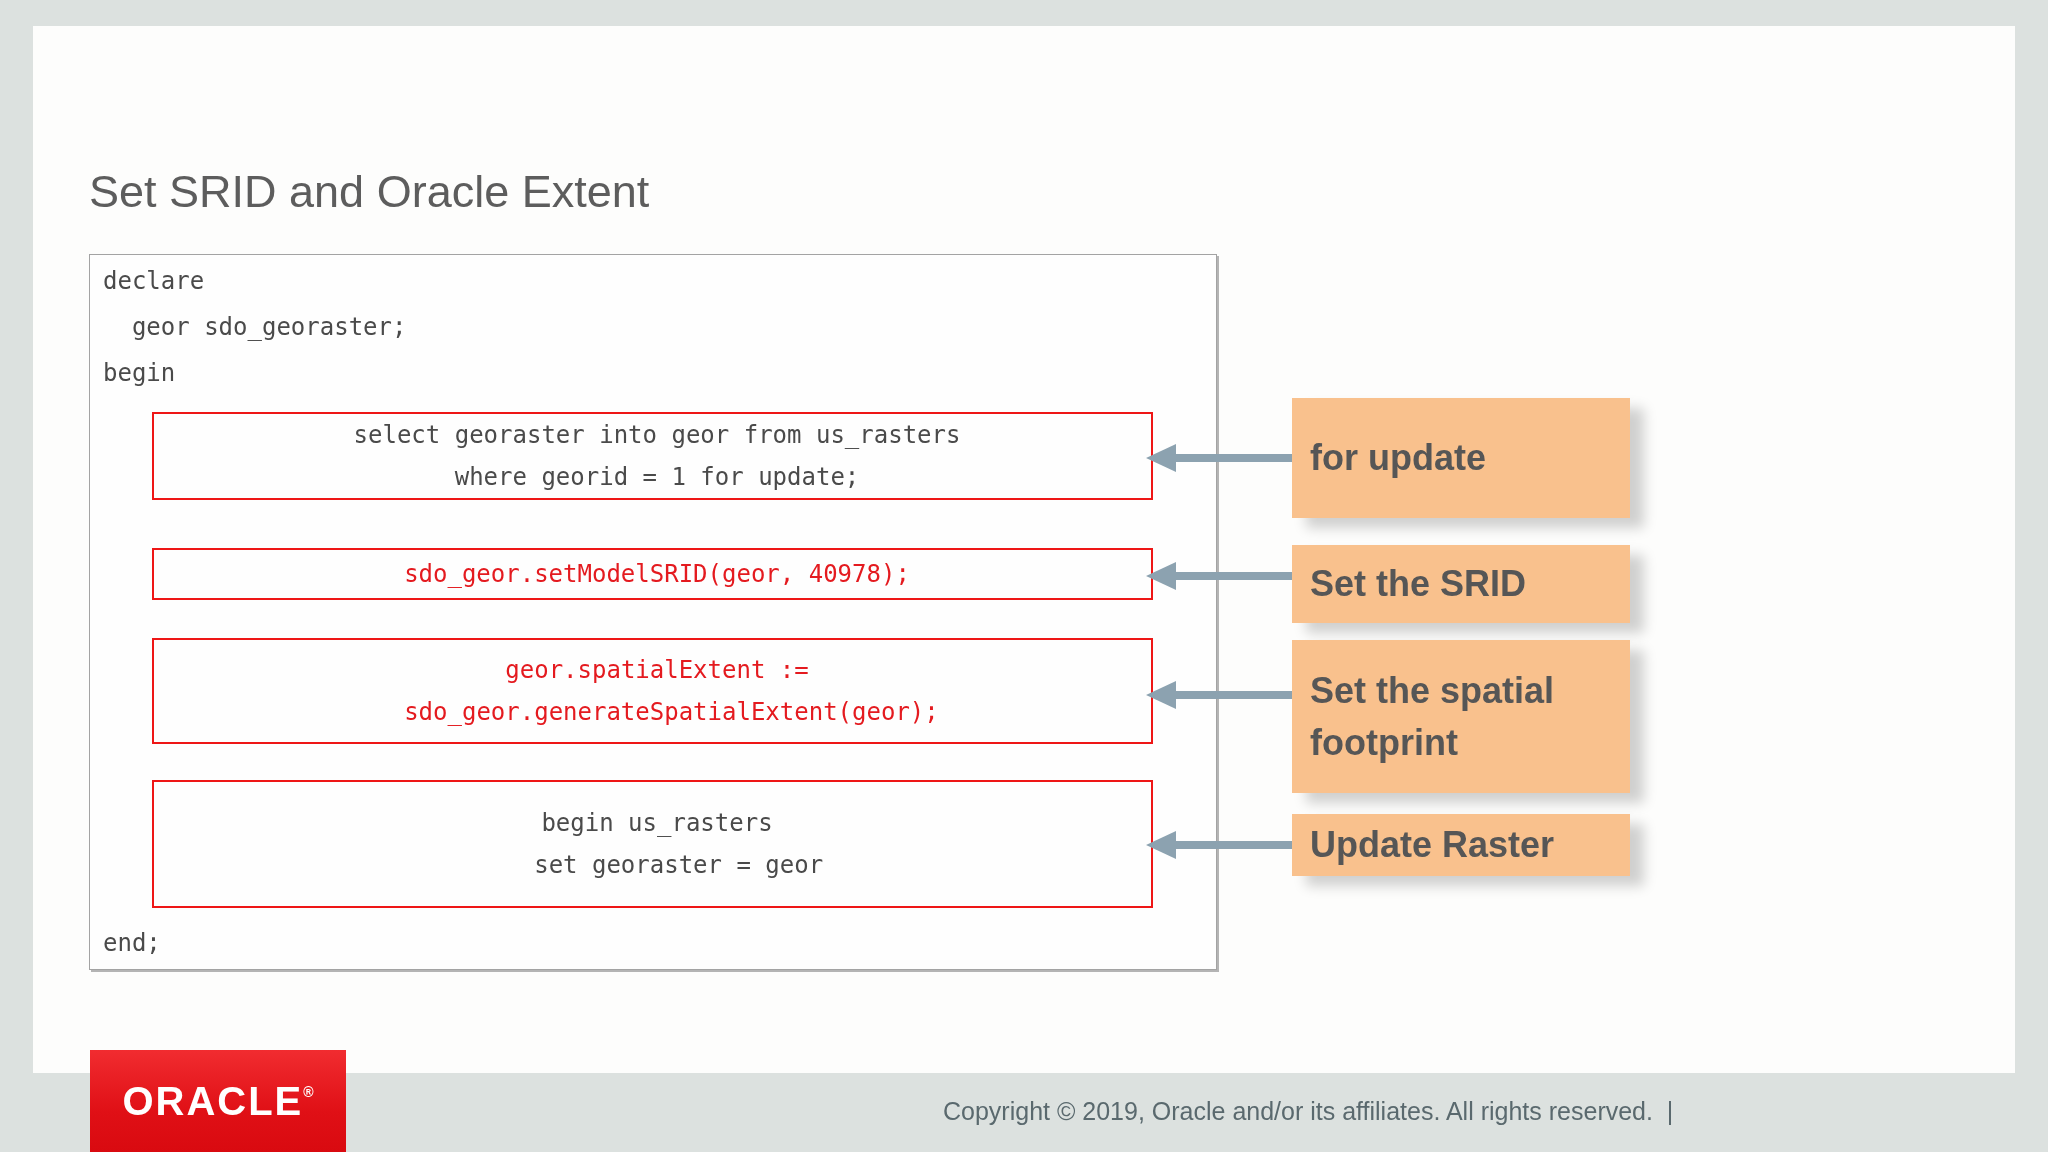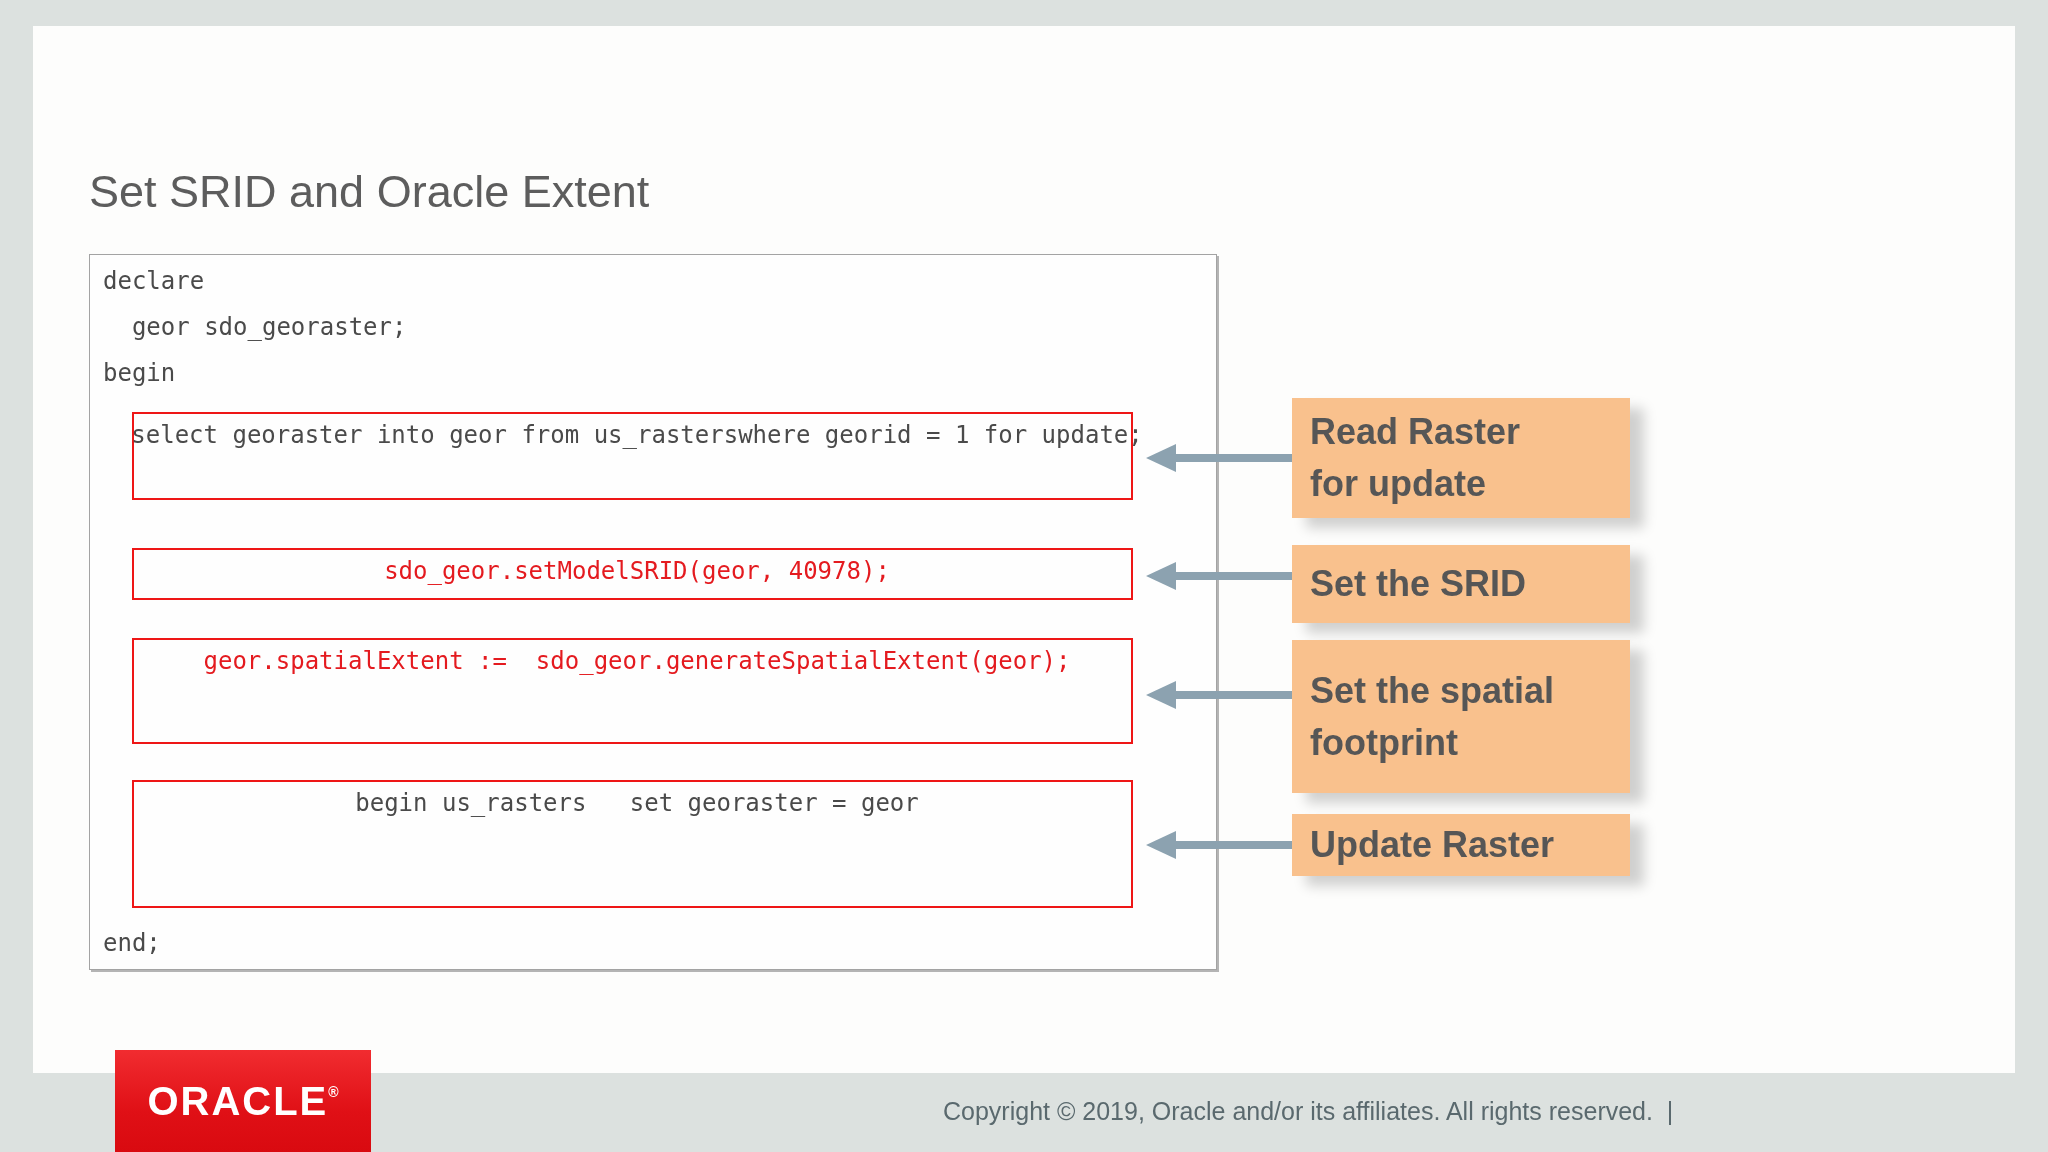--- a/index.html
+++ b/index.html
@@ -10,22 +10,22 @@
   .title{position:absolute;left:89px;top:78px;font-size:78px;color:#696969;letter-spacing:-1px;}
   .subtitle{position:absolute;left:89px;top:166px;font-size:45px;color:#5d5d5d;}
 
   .code-panel{position:absolute;left:89px;top:254px;width:1126px;height:714px;
               border:1px solid #a3a3a3;box-shadow:2px 2px 0 rgba(120,120,120,.55);background:#fefefe;}
 
   .code{font-family:"DejaVu Sans Mono","Liberation Mono",monospace;font-size:24px;color:#4a4a4a;white-space:pre;text-align:center;}
   .code-line{position:absolute;left:103px;line-height:46px;}
   .il0{top:258px}.il1{top:304px}.il2{top:350px}.outro{top:920px}
 
-  .hl{position:absolute;left:132px;width:1001px;border:2px solid #ee1616;box-sizing:border-box;
-      display:flex;flex-direction:row;justify-content:center;padding-left:9px;background:transparent;}
+  .hl{position:absolute;left:152px;width:1001px;border:2px solid #ee1616;box-sizing:border-box;
+      display:flex;flex-direction:column;justify-content:center;padding-left:9px;background:transparent;}
   .hl .code-ln{line-height:42px;}
   .hl.red .code-ln{color:#e41a1f;}
   .b1{top:412px;height:88px}
   .b2{top:548px;height:52px}
   .b3{top:638px;height:106px}
   .b4{top:780px;height:128px}
 
   .callout{position:absolute;left:1292px;width:338px;background:#f9c18d;color:#565656;
            font-weight:bold;font-size:36px;line-height:52px;display:flex;flex-direction:column;
            justify-content:center;padding-left:18px;box-sizing:border-box;
@@ -37,21 +37,21 @@
 
   .arrow{position:absolute;left:1146px;width:146px;height:28px;}
   .arrow .head{position:absolute;left:0;top:0;width:0;height:0;
                border-top:14px solid transparent;border-bottom:14px solid transparent;
                border-right:30px solid #8ca2b0;}
   .arrow .shaft{position:absolute;left:26px;top:10px;height:8px;right:0;background:#8ca2b0;}
   .a1{top:444px}.a2{top:562px}.a3{top:681px}.a4{top:831px}
 
   .logo{position:absolute;left:90px;top:1050px;width:256px;height:102px;
         background:linear-gradient(180deg,#f12c30 0%,#e01016 60%,#d90a10 100%);
-        display:flex;align-items:center;justify-content:center;margin-left:25px;}
+        display:flex;align-items:center;justify-content:center;}
   .logo-text{color:#ffffff;font-weight:bold;font-size:40px;letter-spacing:2px;}
   .logo-text sup{font-size:14px;vertical-align:18px;letter-spacing:0;}
 
   .copyright{position:absolute;left:943px;top:1097px;font-size:25px;color:#5a696e;white-space:pre;}
 </style>
 </head>
 <body>
 
 <div class="page">
   <div class="slide"></div>
@@ -79,21 +79,20 @@
   </div>
 
   <div class="hl b4">
     <span class="code code-ln">begin us_rasters</span>
     <span class="code code-ln">   set georaster = geor</span>
   </div>
 
   <div class="code code-line outro">end;</div>
 
   <div class="callout c1">
-    <span>Read Raster</span>
     <span>for update</span>
   </div>
   <div class="callout c2">
     <span>Set the SRID</span>
   </div>
   <div class="callout c3">
     <span>Set the spatial</span>
     <span>footprint</span>
   </div>
   <div class="callout c4">

